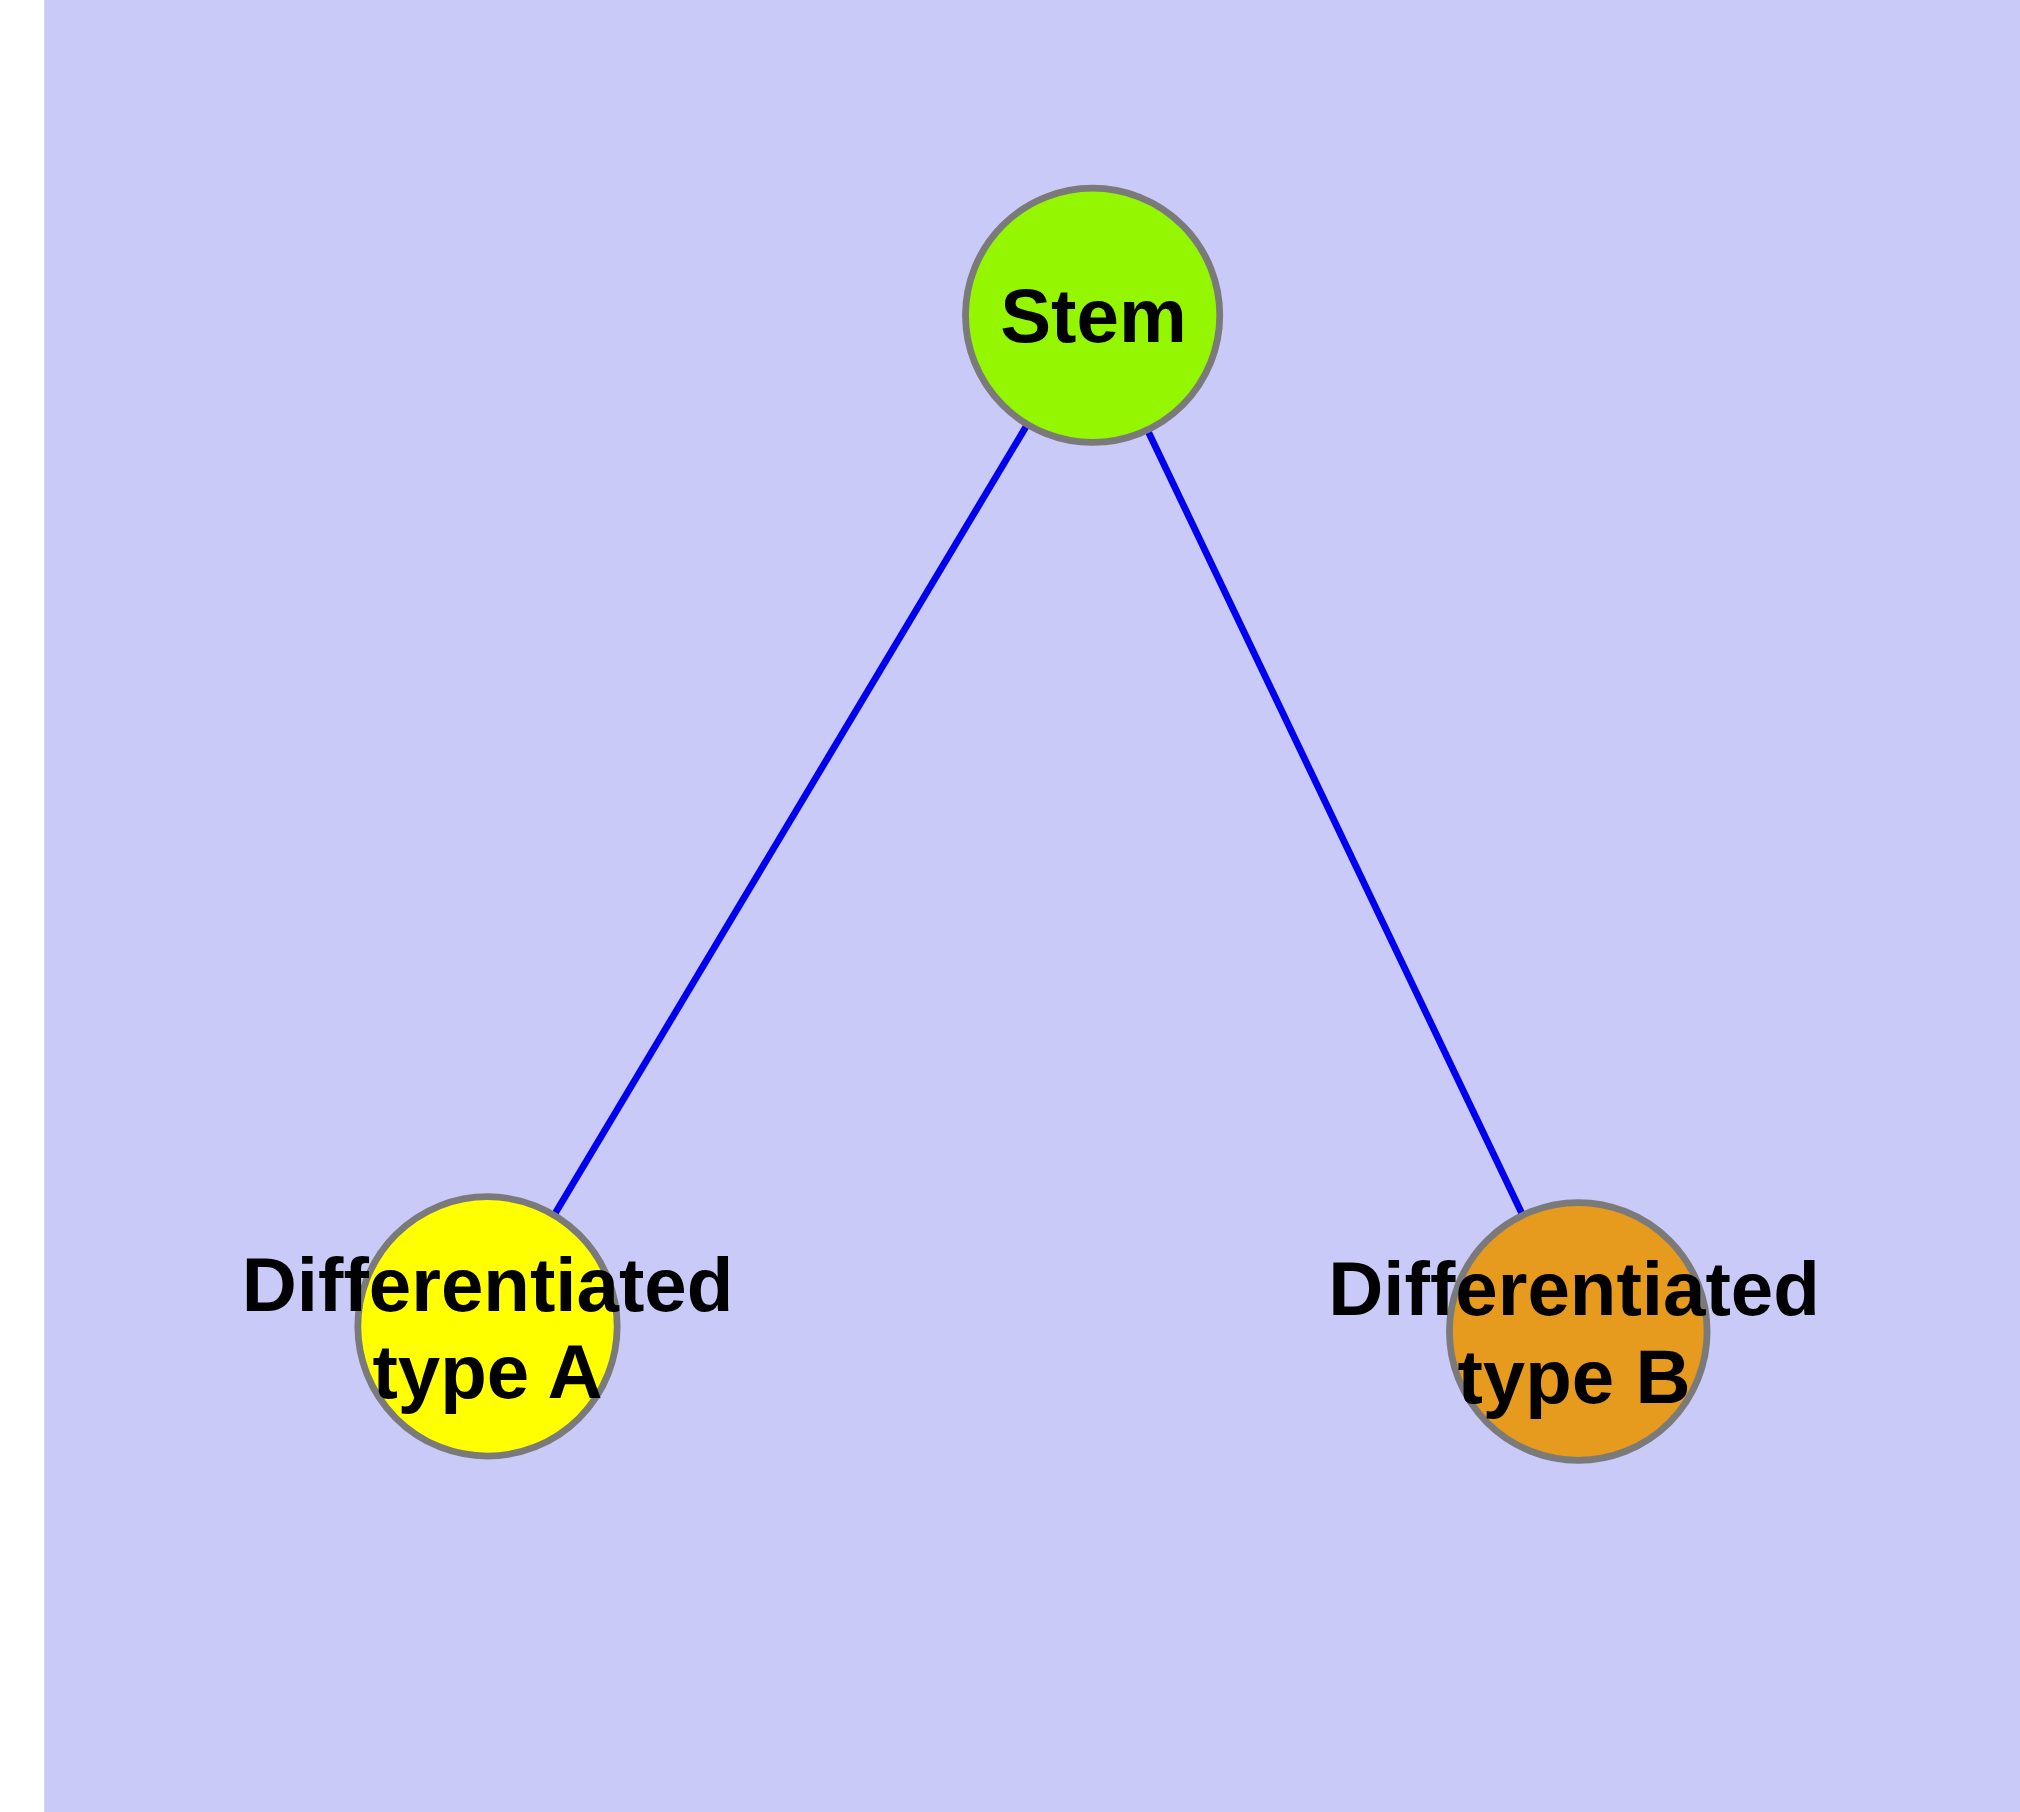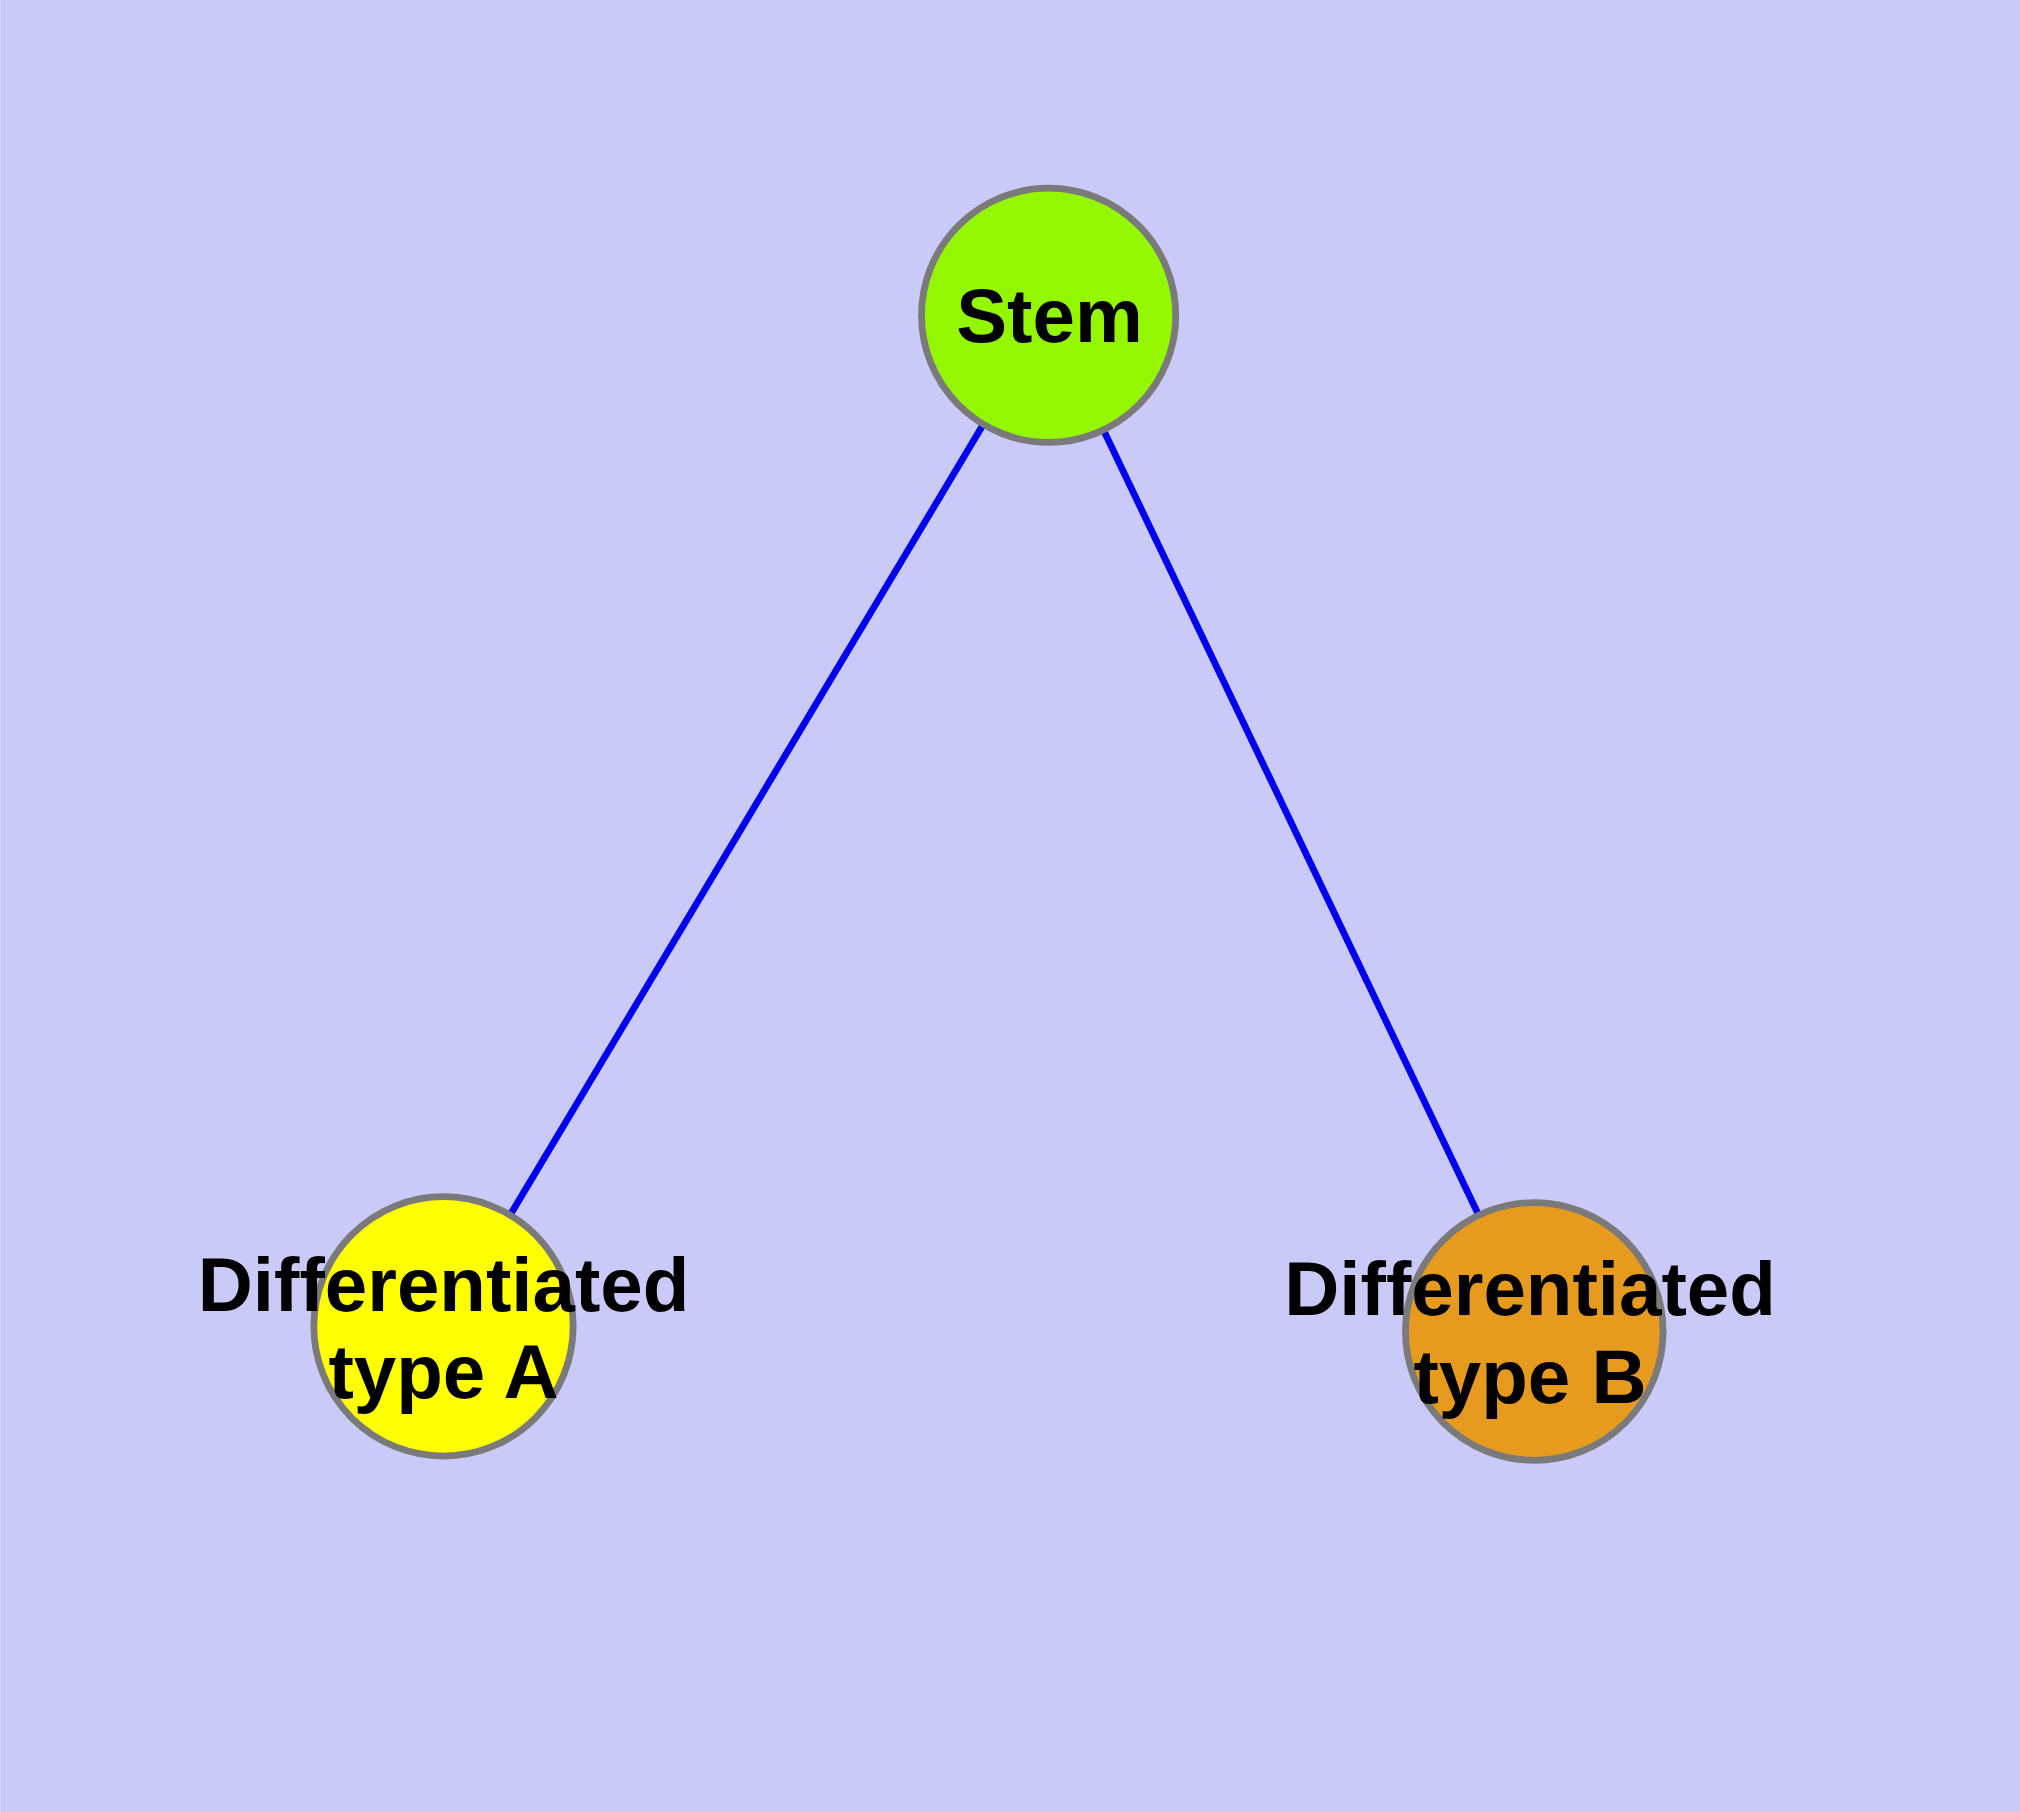--- a/index.html
+++ b/index.html
@@ -7,20 +7,21 @@
     padding: 0;
     width: 2021px;
     height: 1812px;
     overflow: hidden;
     font-family: "Liberation Sans", sans-serif;
   }
   .diagram-wrap {
     position: relative;
     width: 1806px;
     height: 1812px;
+    margin-left: 44px;
   }
   svg {
     display: block;
     width: 2021px;
     height: 1812px;
   }
   .edge {
     stroke-width: 8;
     fill: none;
   }

